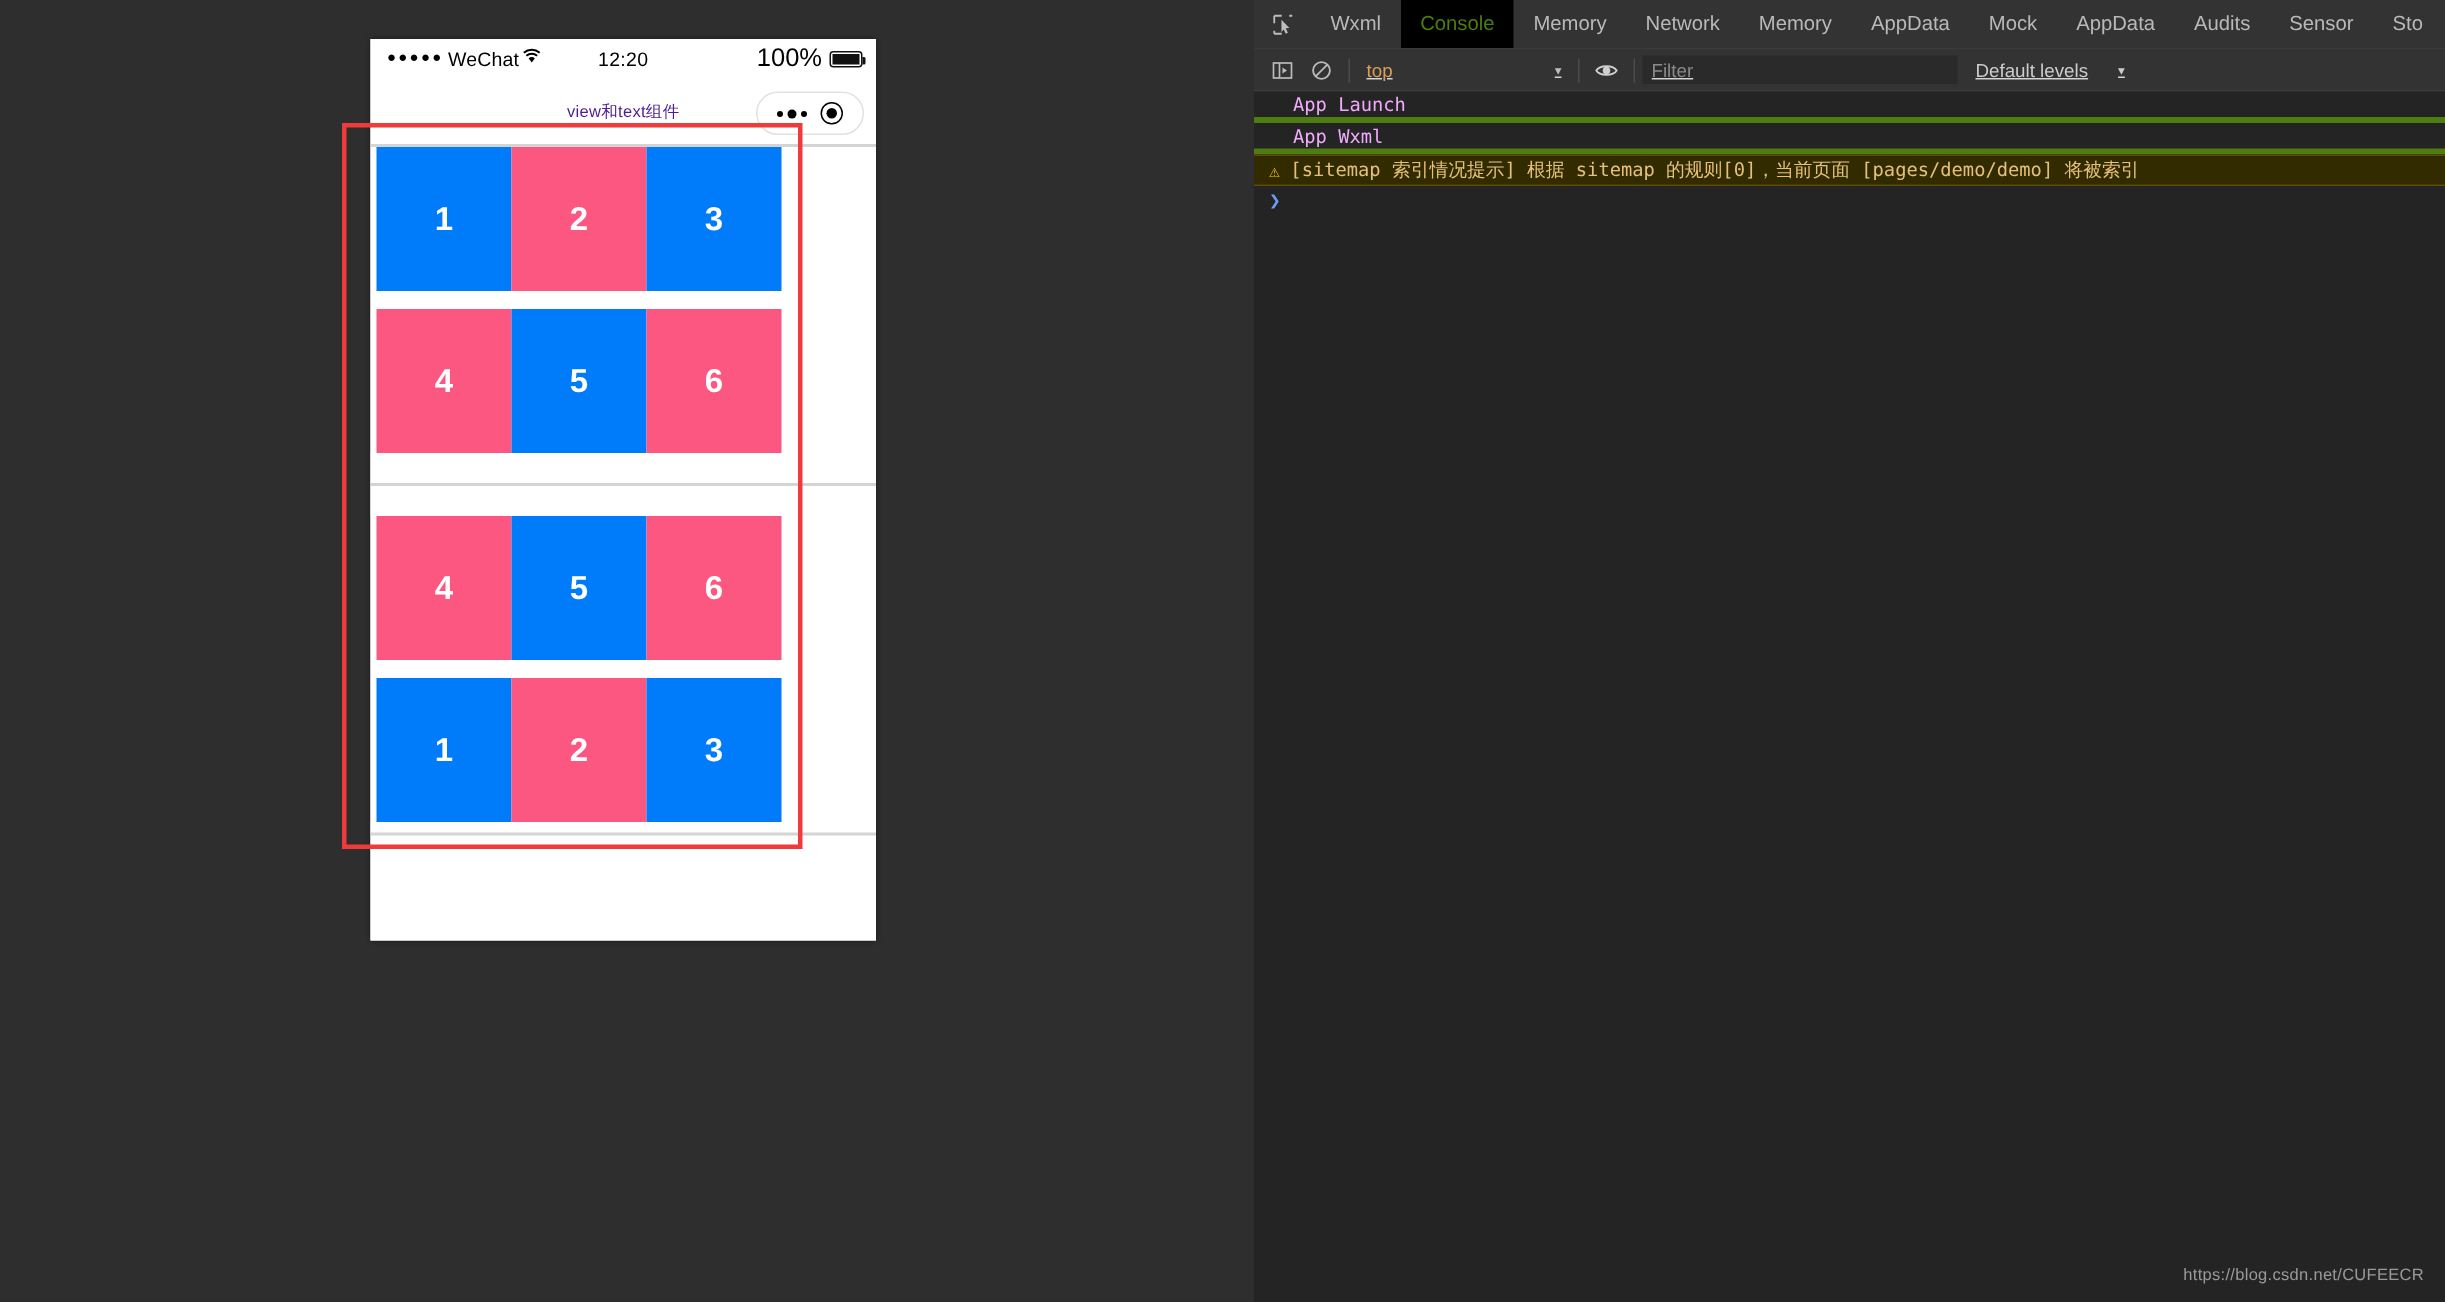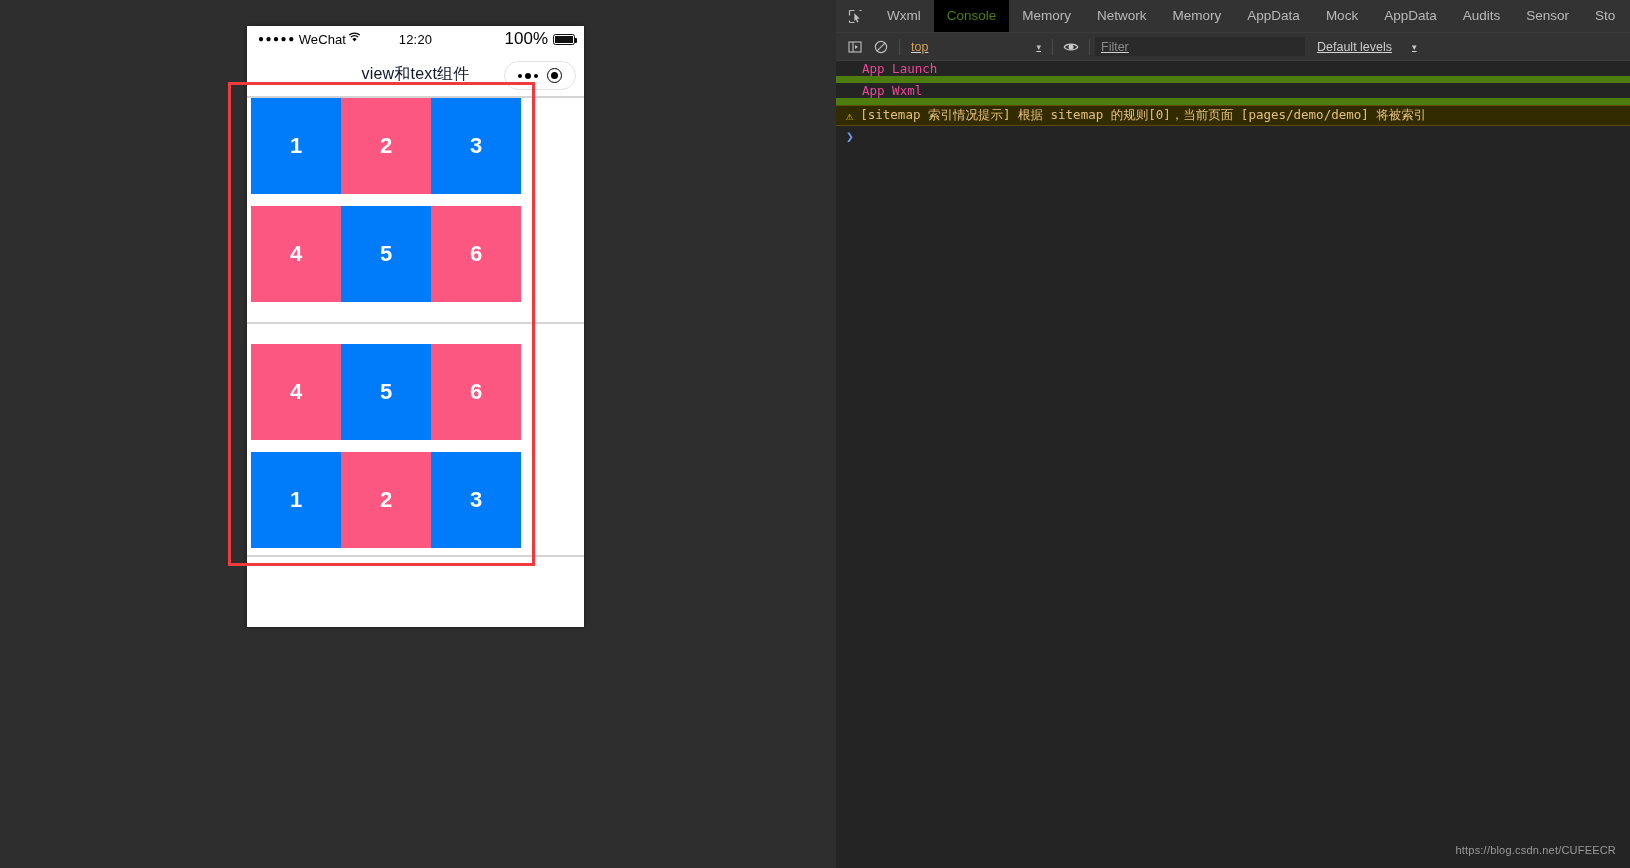--- a/index.html
+++ b/index.html
@@ -80,21 +80,21 @@
     width: 2px; height: 5px; background: #111; border-radius: 0 1px 1px 0;
   }
 
   
   #nav-bar {
     position: relative;
     height: 44px; width: 100%;
     background: #fff;
     display: flex; align-items: center; justify-content: center;
   }
-  #nav-title { font-size: 16px; color: #0f172a; letter-spacing: 0.2px; }
+  #nav-title { font-size: 11px; color: #4c1d95; letter-spacing: 0.2px; }
   #capsule {
     position: absolute; right: 8px; top: 9px;
     width: 72px; height: 29px;
     border: 1px solid #e2e2e2;
     border-radius: 15px;
     display: flex; align-items: center; justify-content: space-around;
     padding: 0 8px;
     background: #fff;
   }
   .cap-dots { display: flex; align-items: center; gap: 3px; }
@@ -238,22 +238,22 @@
 
   #console-log { background: #242424; }
   .log-row {
     position: relative;
     min-height: 21px;
     display: flex;
     align-items: center;
     padding-left: 26px;
     font-family: "DejaVu Sans Mono", monospace;
     font-size: 12.5px;
-    border-bottom: 7px solid #4d7c0f;
-    color: #ec4899;
+    border-bottom: 4px solid #4d7c0f;
+    color: #f0abfc;
   }
   .log-row.warn {
     background: #332b00;
     border-top: 1px solid #5c4b00;
     border-bottom: 1px solid #5c4b00;
     color: #e5c07b;
     padding-left: 10px;
     gap: 7px;
     white-space: nowrap;
     overflow: hidden;

